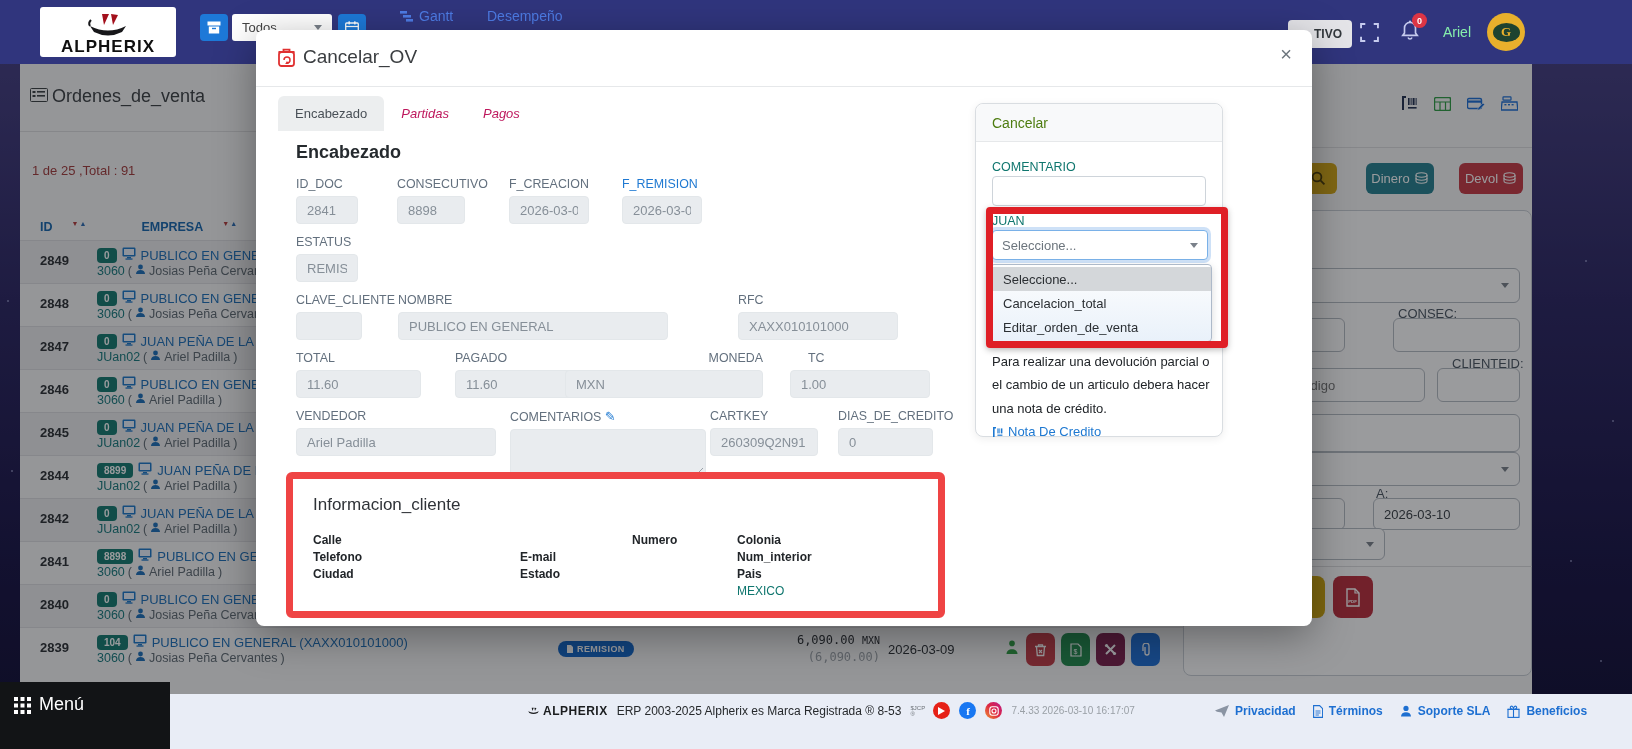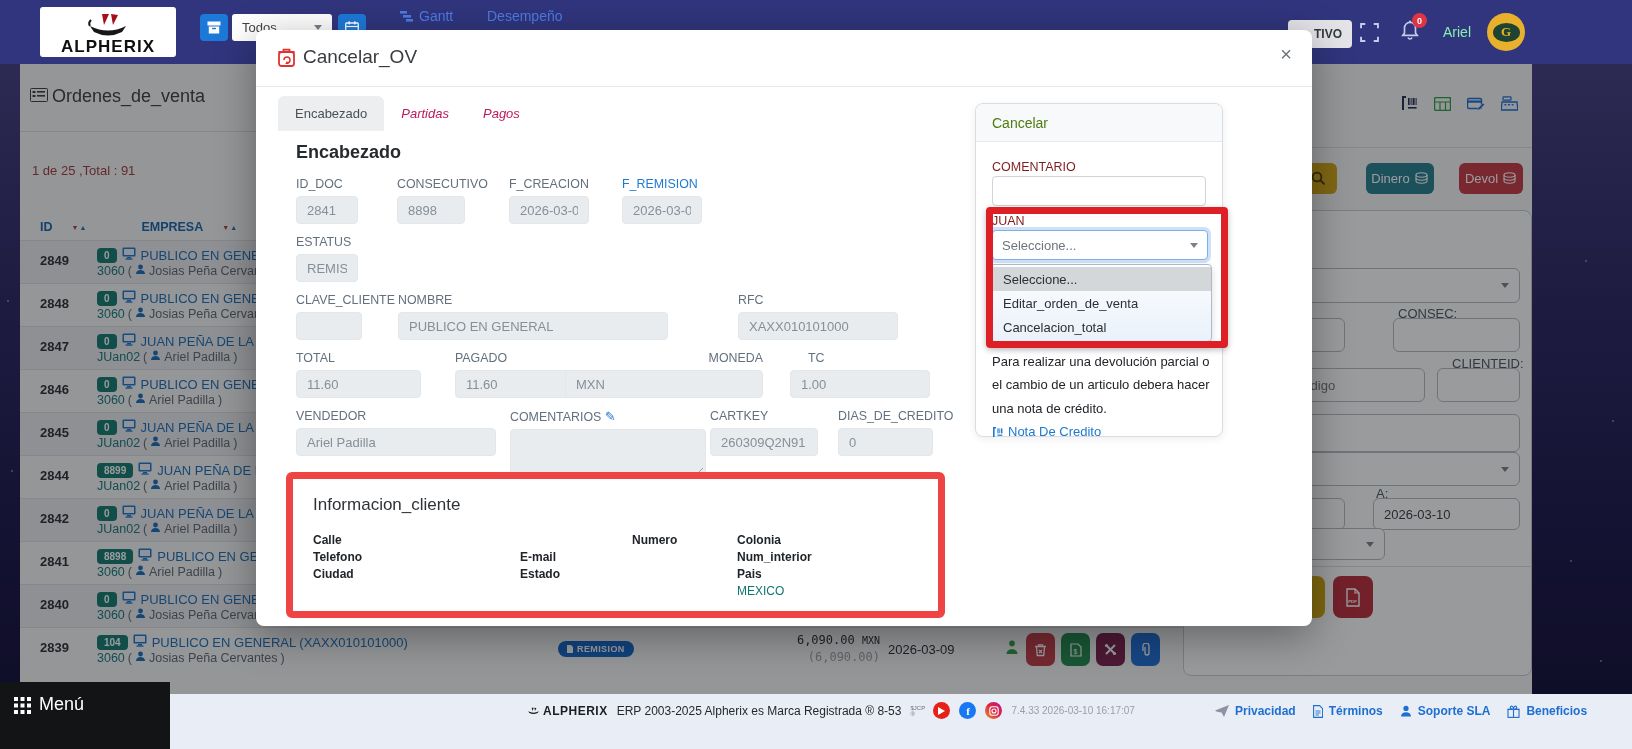--- a/index.html
+++ b/index.html
@@ -24,21 +24,21 @@
   .avatar{width:38px;height:38px;border-radius:50%;background:#e8b02c;display:flex;align-items:center;justify-content:center;}
   .avatar-in{width:27px;height:19px;border-radius:50%;background:#1e4330;display:flex;align-items:center;justify-content:center;
              color:#e8b02c;font-weight:800;font-size:13px;font-family:"Liberation Serif",serif;}
   .bell-badge{position:absolute;right:-7px;top:-7px;min-width:15px;height:15px;border-radius:8px;background:#dc3545;color:#fff;
               font-size:9px;font-weight:700;display:flex;align-items:center;justify-content:center;padding:0 3px;box-sizing:border-box;}
   
   .sheet{left:20px;top:64px;width:1512px;height:630px;background:#f6f6f7;}
   .page-title{left:30px;top:86px;font-size:18px;color:#3c4043;display:flex;align-items:center;gap:4px;}
   .hline{height:1px;background:#dcdcde;}
   .pagination{left:32px;top:163px;font-size:13px;color:#a33c3c;}
-  .thead{left:40px;top:220px;font-size:12.5px;font-weight:700;color:#1766ad;display:flex;gap:19px;align-items:center;}
+  .thead{left:40px;top:220px;font-size:12.5px;font-weight:700;color:#1766ad;display:flex;gap:19px;align-items:flex-start;}
   .sort{font-size:7px;letter-spacing:1px;}
   .sd{color:#b43b3b;} .su{color:#2b6cb3;}
   .rows{left:20px;top:240px;width:1163px;}
   .row{position:relative;height:43px;border-top:1px solid #dddde0;box-sizing:border-box;}
   .rows .row:nth-child(odd){background:#ececee;}
   .rows .row:nth-child(even){background:#f6f6f7;}
   .row-dark{background:#ececee;} .row-light{background:#f6f6f7;}
   .rid{position:absolute;left:20px;top:12px;font-size:13px;font-weight:700;color:#2b2f33;}
   .rline1{position:absolute;left:77px;top:5px;display:flex;align-items:center;gap:5px;white-space:nowrap;}
   .rline2{position:absolute;left:77px;top:23px;font-size:12.5px;color:#5f6a72;display:flex;align-items:center;gap:3px;white-space:nowrap;}
@@ -84,21 +84,21 @@
   .rsz{position:absolute;right:3px;bottom:3px;width:10px;height:10px;
        background:repeating-linear-gradient(135deg,transparent 0 2px,#99a0a8 2px 3px);clip-path:polygon(100% 0,100% 100%,0 100%);}
   .info-card{position:absolute;left:30px;top:442px;width:645px;height:132px;background:#fff;border:7px solid #ef4444;border-radius:6px;}
   .info-title{position:absolute;left:20px;top:16px;font-size:17px;color:#2f3338;}
   .ilbl{position:absolute;font-size:12px;font-weight:700;color:#212529;}
   .ival{position:absolute;font-size:12px;color:#0f766e;}
   .ccard{position:absolute;left:719px;top:73px;width:248px;height:334px;background:#fff;border:1px solid #d9dde1;border-radius:8px;
          box-shadow:0 2px 8px rgba(0,0,0,.07);box-sizing:border-box;}
   .ccard-h{position:absolute;left:0;top:0;width:100%;height:38px;background:#f8f9fa;border-bottom:1px solid #e6e8ea;
            border-radius:8px 8px 0 0;box-sizing:border-box;display:flex;align-items:center;padding-left:16px;color:#4d7c0f;font-size:14px;}
-  .clbl{position:absolute;font-size:12.5px;color:#7f1d1d;}
+  .clbl{position:absolute;font-size:12.5px;color:#0f766e;}
   .cin{position:absolute;background:#fff;border:1px solid #ced4da;border-radius:4px;height:30px;box-sizing:border-box;width:214px;
        font-size:13px;padding:0 8px;font-family:"Liberation Sans",sans-serif;}
   .csel{position:absolute;left:16px;top:126px;width:216px;height:30px;border:1px solid #7ab1e8;border-radius:4px;
         box-shadow:0 0 0 3px rgba(30,120,220,.22);display:flex;align-items:center;justify-content:space-between;
         padding:0 9px;box-sizing:border-box;font-size:13px;color:#6c757d;background:#fff;}
   .dlist{position:absolute;left:14px;top:160px;width:220px;background:linear-gradient(180deg,#fefefe,#e9f1fa);
          border:1px solid #adb9c9;border-radius:4px;box-shadow:0 3px 8px rgba(0,0,0,.15);padding:2px 0;}
   .opt{height:24px;display:flex;align-items:center;padding-left:12px;font-size:13px;color:#2b2f33;}
   .opt-sel{background:#d4d7da;}
   .note{position:absolute;left:16px;top:246px;width:218px;font-size:13px;color:#212529;line-height:1.8;}
@@ -750,22 +750,22 @@
       <div class="ccard-h">Cancelar</div>
       <span class="clbl" style="left:16px;top:56px;">COMENTARIO</span>
       <input class="cin" style="left: 16px; top: 72px;">
       <span class="clbl" style="left:16px;top:110px;">JUAN</span>
       <div class="csel">
         <span>Seleccione...</span>
           <span class="chev"></span>
       </div>
       <div class="dlist">
         <div class="opt opt-sel">Seleccione...</div>
+        <div class="opt">Cancelacion_total</div>
         <div class="opt">Editar_orden_de_venta</div>
-        <div class="opt">Cancelacion_total</div>
       </div>
       <div class="note">
         <span>Para realizar una devolución parcial o el cambio de un articulo debera hacer una nota de crédito.</span>
         <span class="note-link">
           <svg width="12" height="12" viewBox="0 0 12 12">
               <path d="M1 1h3v1.6H2.6V11H1z" fill="#1d78d1"></path>
               <rect x="5.4" y="2.4" width="1.2" height="5" fill="#1d78d1"></rect>
               <rect x="7.4" y="2.4" width="0.8" height="5" fill="#1d78d1"></rect>
               <rect x="9" y="2.4" width="1.4" height="5" fill="#1d78d1"></rect>
               <rect x="5.4" y="8.6" width="5" height="1.2" fill="#1d78d1"></rect>

